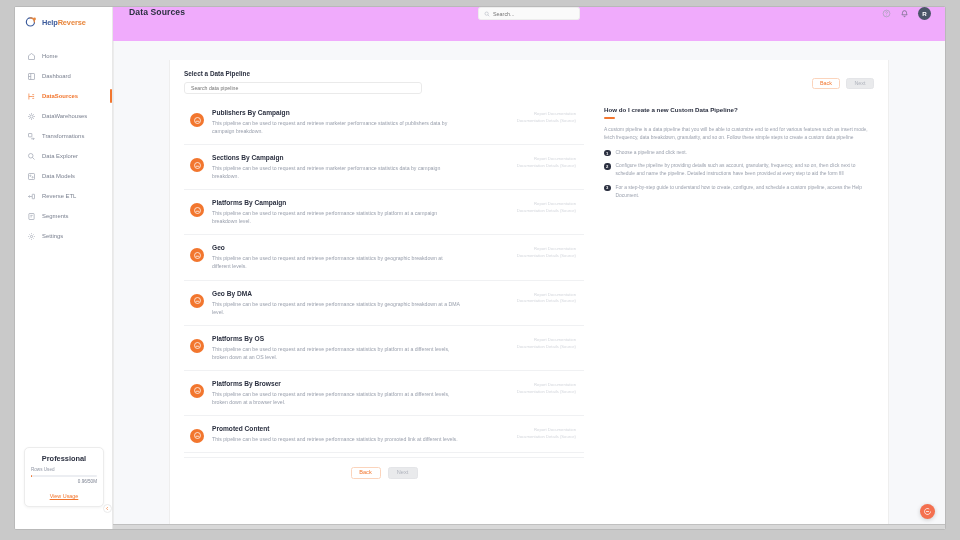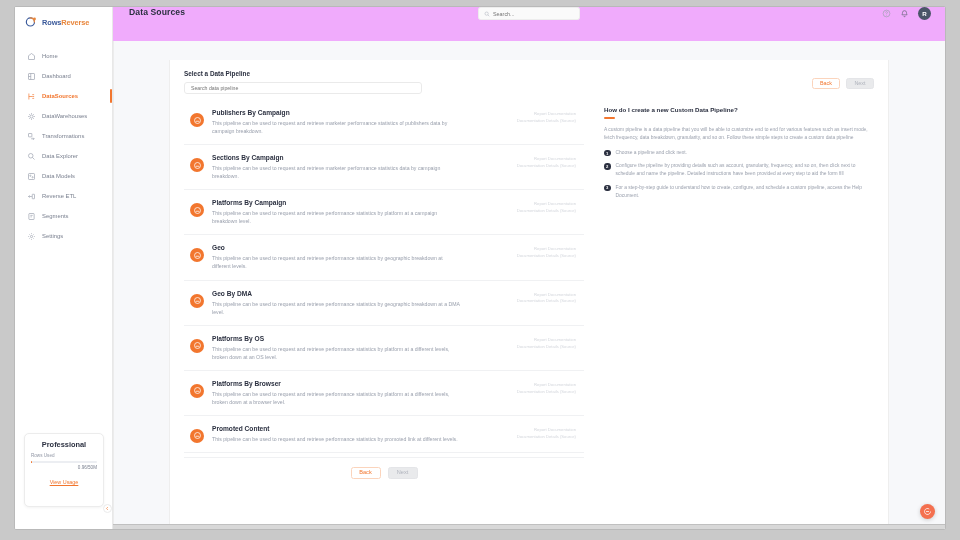--- a/index.html
+++ b/index.html
@@ -52,21 +52,21 @@
   .nav-item.active:after {
     content: ""; position: absolute; right: 0; top: 3px; bottom: 3px;
     width: 1.6px; background: #f2762e; border-radius: 2px;
   }
 
   
   .plan {
     position: absolute; left: 9px; bottom: 22px;
     width: 80px;
     border: 1px solid #ececec; border-radius: 5px;
-    background: #fff; padding: 6px 6px 18px;
+    background: #fff; padding: 6px 6px 4px;
     text-align: center;
     box-shadow: 0 1px 3px rgba(0,0,0,.05);
   }
   .plan-title { font-size: 7.4px; font-weight: bold; color: #2b3040; margin-bottom: 4px; }
   .plan-label { font-size: 4.6px; color: #9096a4; text-align: left; }
   .plan-bar { height: 1.8px; background: #eceef2; border-radius: 2px; margin: 3px 0 2px; position: relative; }
   .plan-bar i { position: absolute; left:0; top:0; bottom:0; width: 2%; background: #f2762e; border-radius: 2px; }
   .plan-num { font-size: 4.6px; color: #7b8190; text-align: right; }
   .plan-link {
     display: inline-block; margin-top: 5px;
@@ -215,21 +215,21 @@
 <div class="screen">
 
   <aside class="sidebar">
     <div class="brand">
       <svg class="brand-logo" viewBox="0 0 24 24">
         <circle cx="10" cy="11" r="7.5" fill="none" stroke="#3b5a9b" stroke-width="2.2"></circle>
         <path d="M10 3.5 A7.5 7.5 0 0 1 17.5 11" fill="none" stroke="#e8863c" stroke-width="2.4" stroke-linecap="round"></path>
         <circle cx="17.5" cy="5.5" r="2.6" fill="#e8863c"></circle>
       </svg>
       <div class="brand-name">
-        <span class="b1">Rows</span><span class="b2">Reverse</span>
+        <span class="b1">Help</span><span class="b2">Reverse</span>
       </div>
     </div>
 
     <nav class="nav">
       <div class="nav-item">
         <svg class="ico" viewBox="0 0 24 24" fill="none" stroke="#9aa0ad" stroke-width="1.8">
             <path d="M4 10l8-6 8 6v9a1 1 0 0 1-1 1H5a1 1 0 0 1-1-1z"></path>
           </svg>
         <span>Home</span>
       </div>

